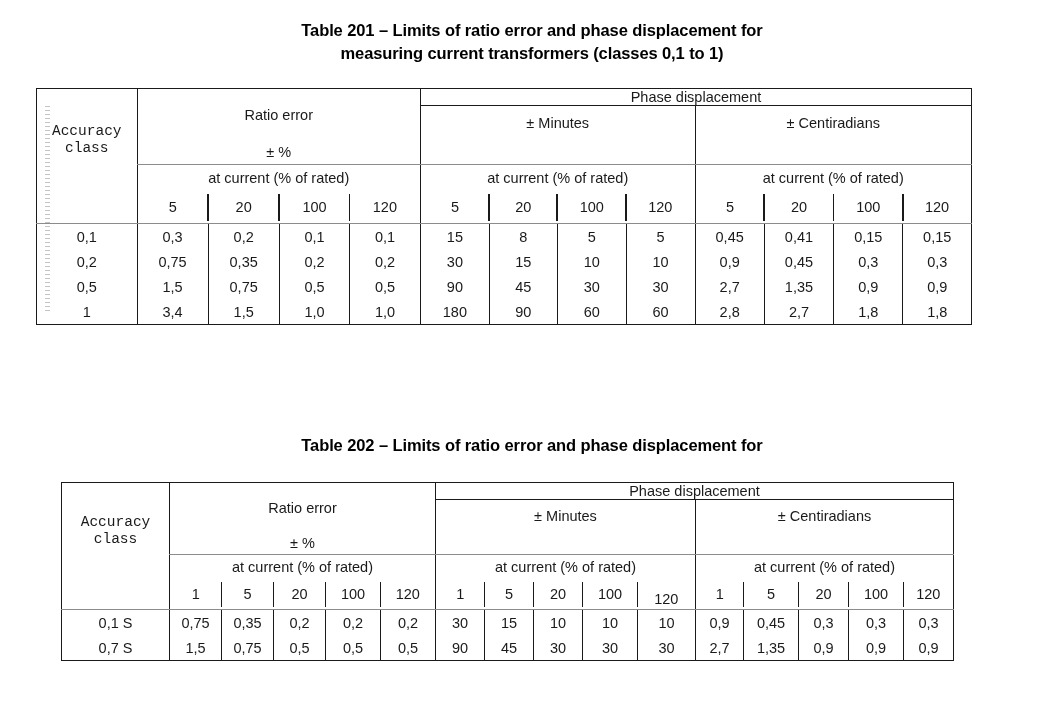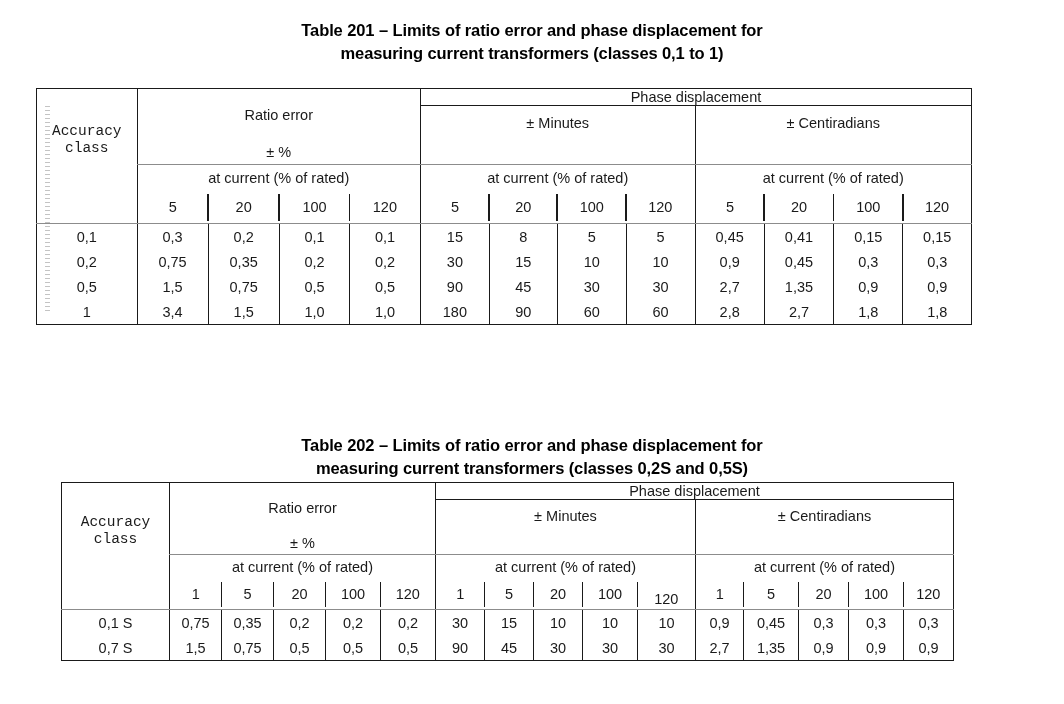--- a/index.html
+++ b/index.html
@@ -235,21 +235,20 @@
           <td class="bl">1,8</td>
         </tr>
       </tbody>
     </table>
 
     <div class="changebar" style="left:9px; top:18px; height:205px;"></div>
   </div>
 
   <div class="table-title" style="top:420px;margin-top:14px;">
     <span class="line">Table 202 – Limits of ratio error and phase displacement for</span>
-    <span class="line">measuring current transformers (classes 0,2S and 0,5S)</span>
   </div>
 
   <div class="tbl-wrap" style="left:61px; top:482px;">
     <table class="ct">
       <colgroup>
         <col style="width:108px">
         <col style="width:52px">
           <col style="width:52px">
           <col style="width:52px">
           <col style="width:55px">

